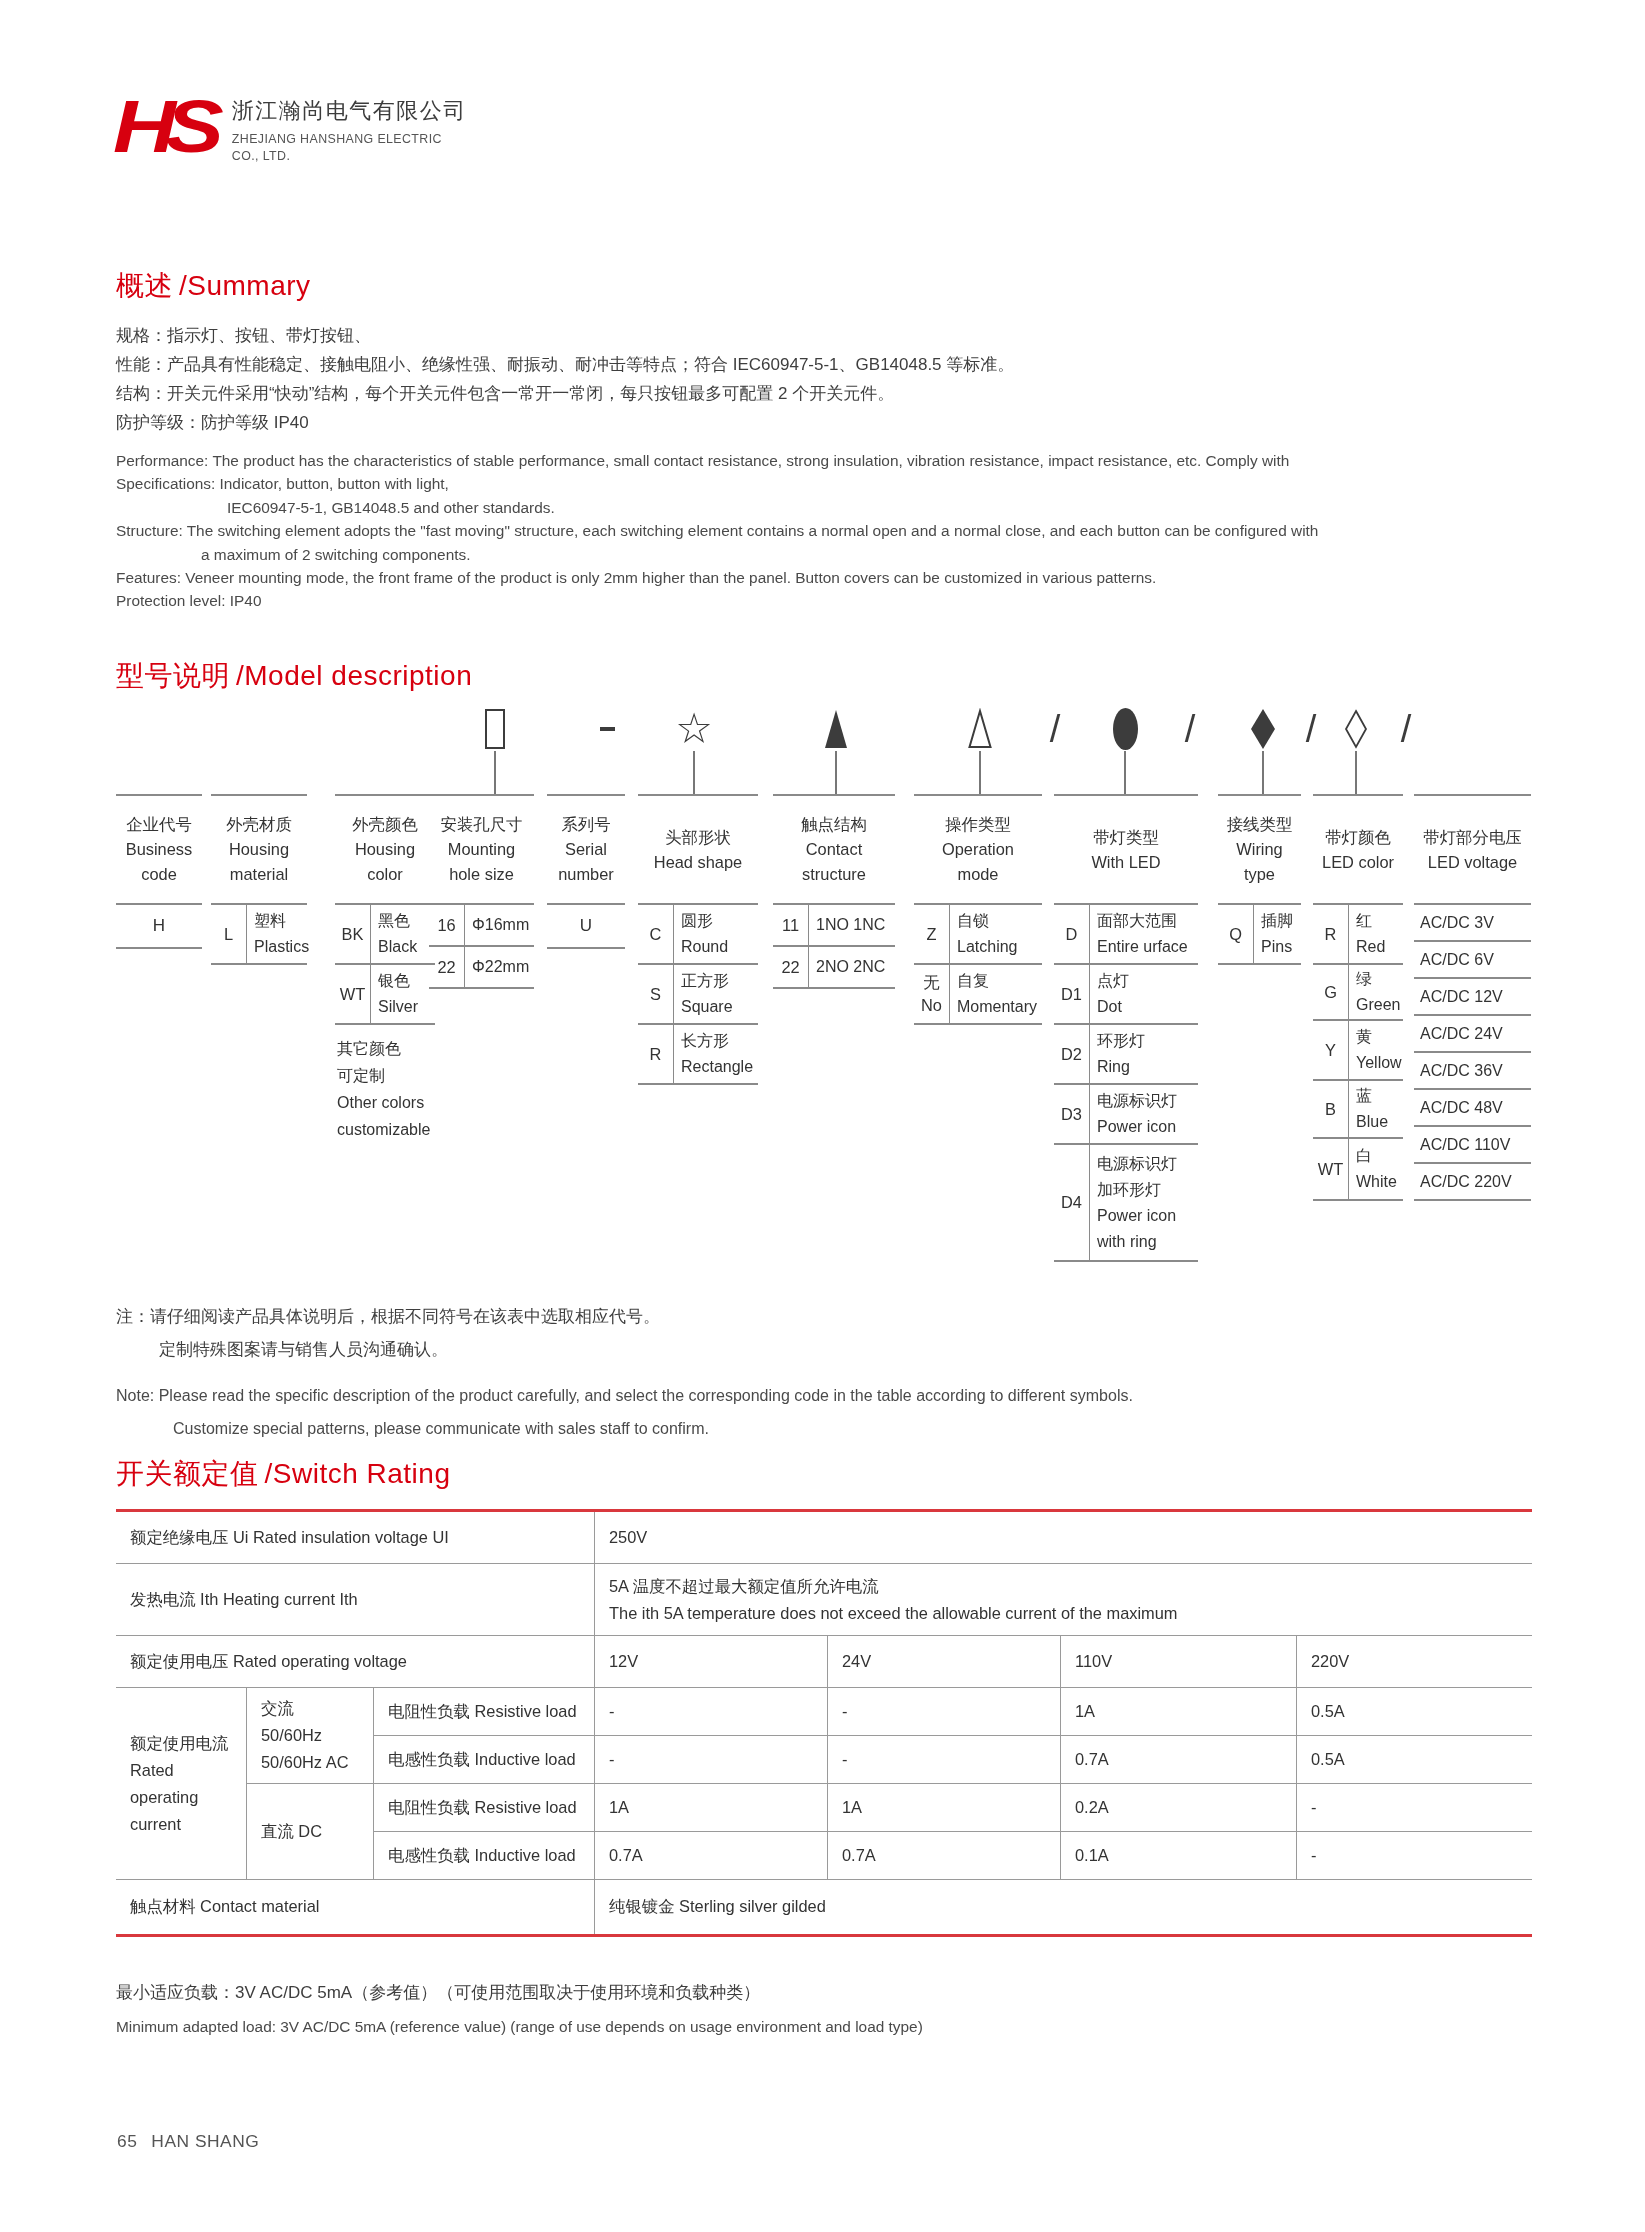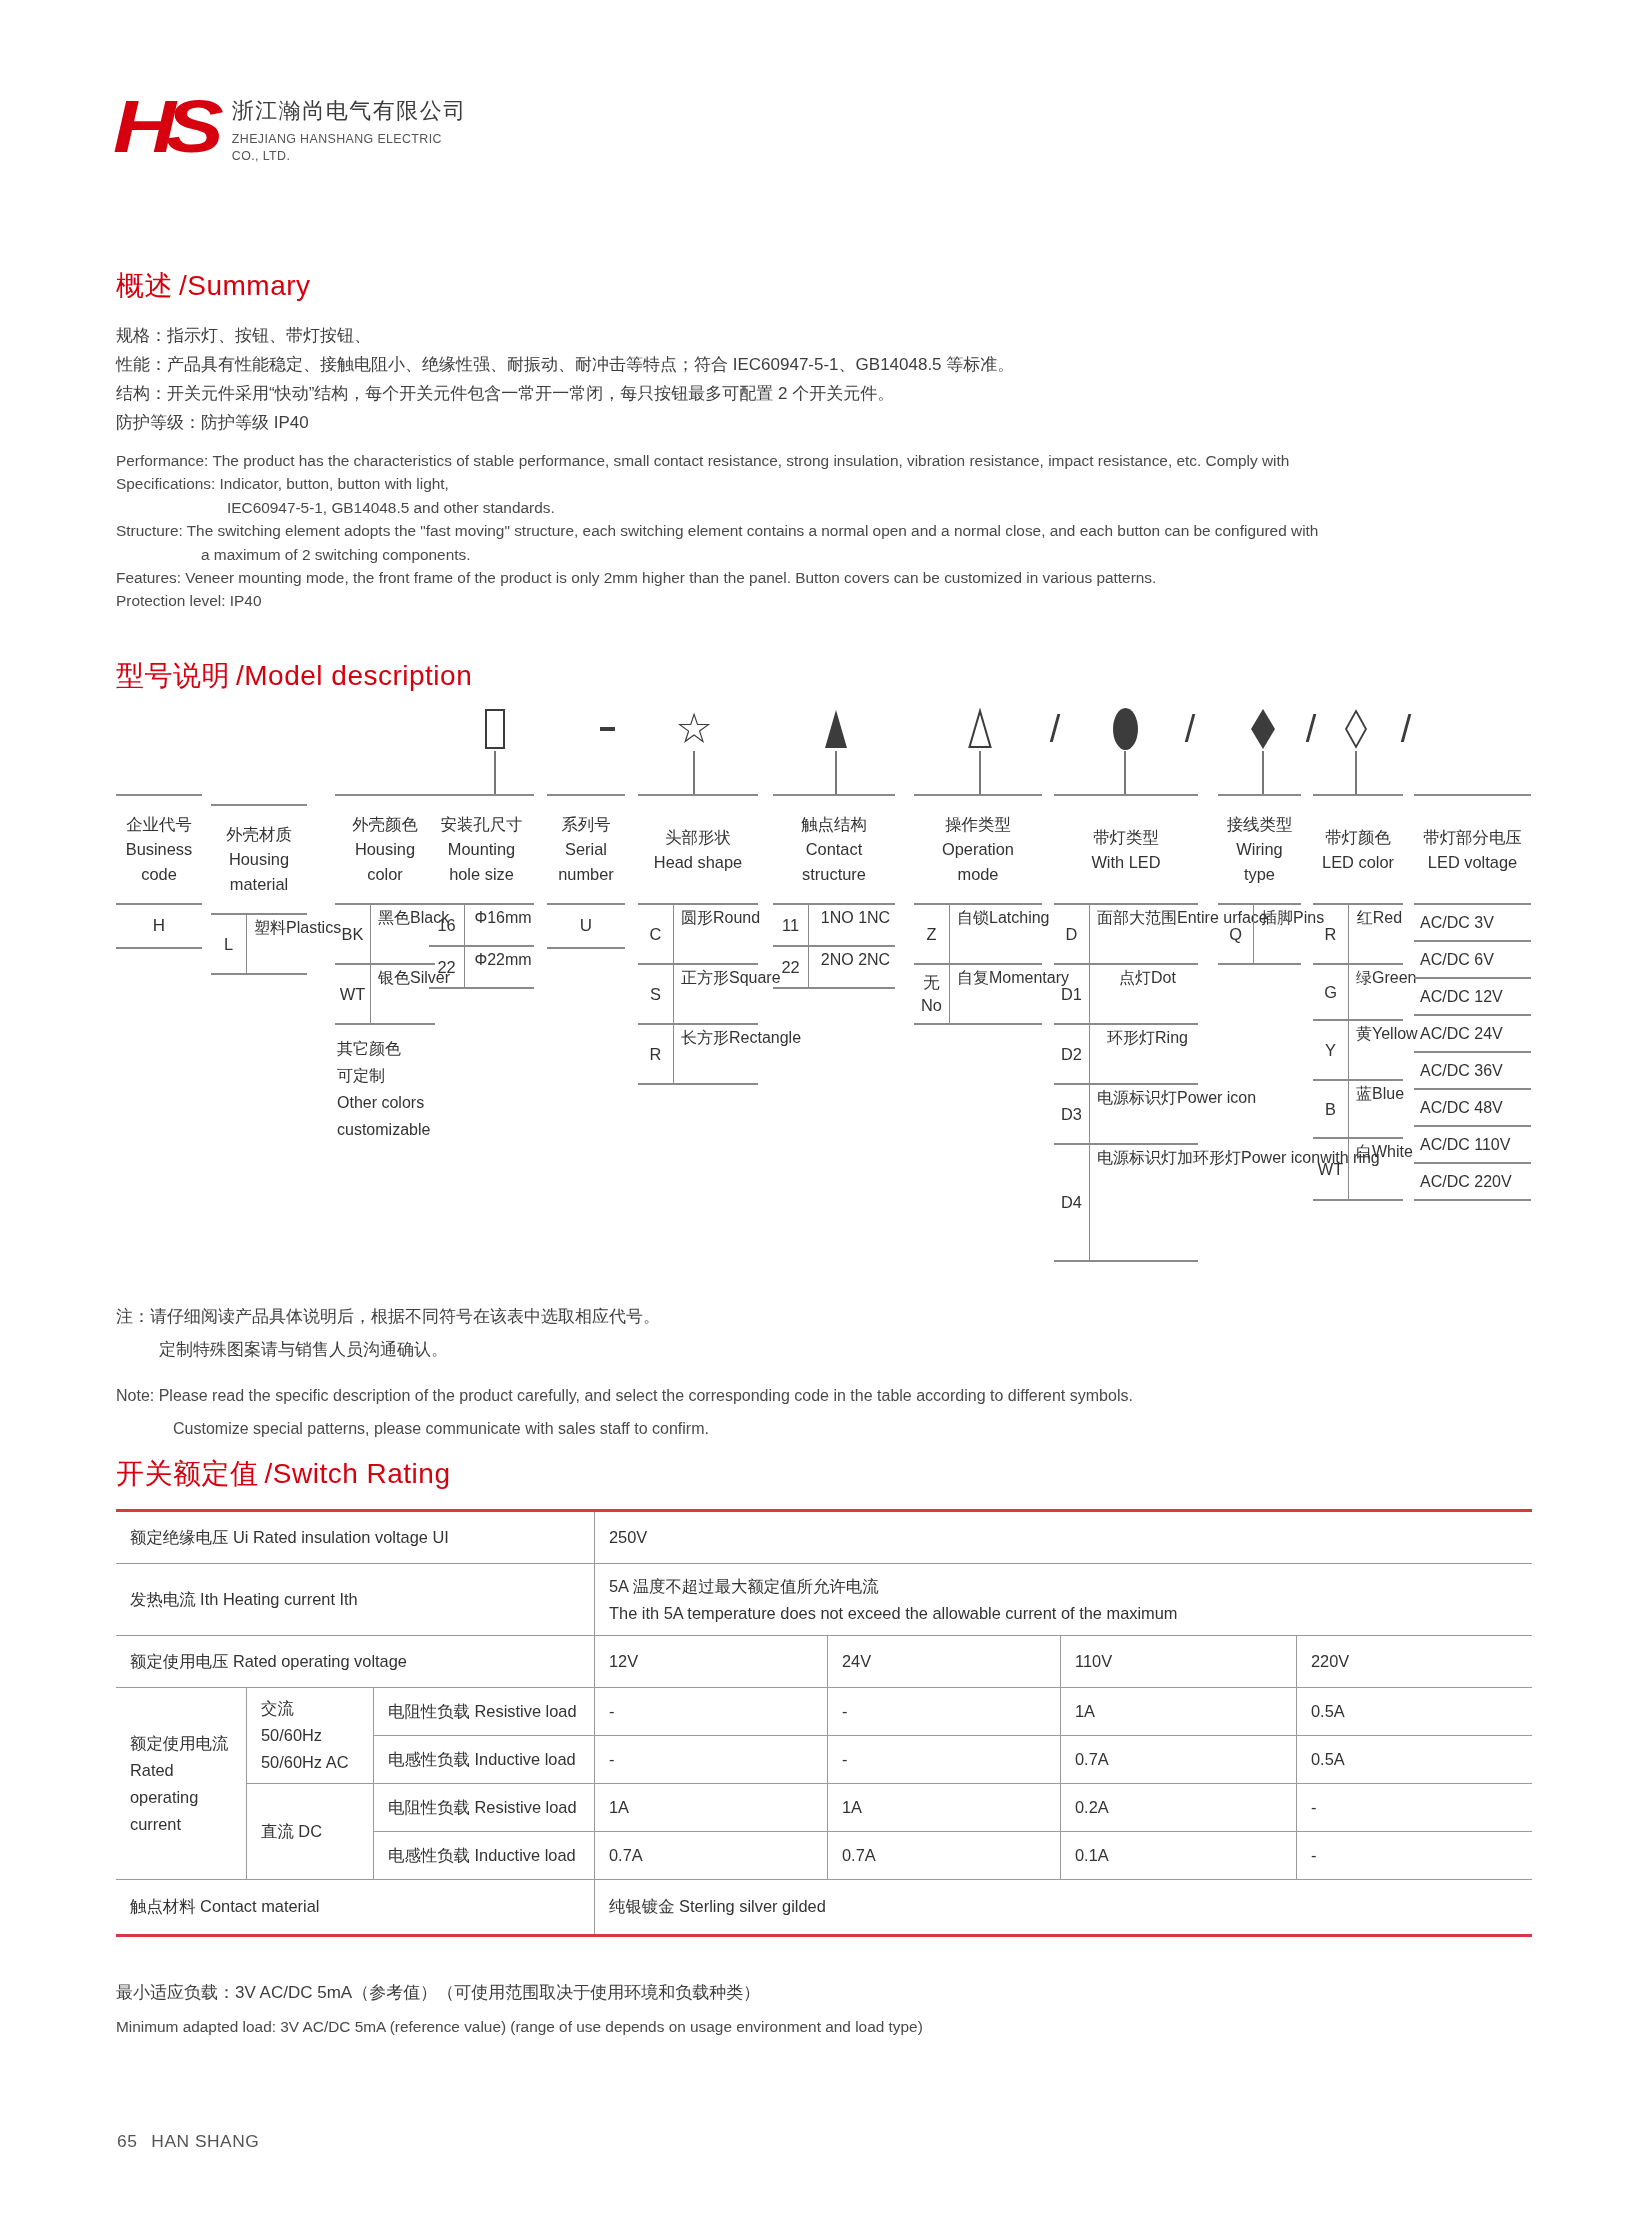--- a/index.html
+++ b/index.html
@@ -51,21 +51,21 @@
   }
   .mcell{border-bottom:2px solid var(--line);display:flex;color:#333;}
   .mcell-plain{justify-content:center;align-items:center;font-size:17px;}
   .mcell-plain.left{justify-content:flex-start;padding-left:6px;font-size:16px;}
   .mcell-pair .mcode{
     width:36px;border-right:1.5px solid var(--line);flex-shrink:0;
     display:flex;flex-direction:column;justify-content:center;align-items:center;
     font-size:16.4px;line-height:23px;
   }
   .mcell-pair .mdesc{
-    flex:1;padding-left:7px;display:flex;flex-direction:row;justify-content:center;
+    flex:1;padding-left:7px;display:flex;flex-direction:column;justify-content:center;
     font-size:16px;line-height:26px;white-space:nowrap;
   }
   .mcell-note{display:block;border-bottom:none;padding:10px 0 0 2px;font-size:16px;line-height:27px;white-space:nowrap;}
   .model-notes{margin-top:14px;}
   .note-cn{font-size:17px;line-height:33px;color:#3e3e3e;}
   .note-en{margin-top:13px;font-size:16px;line-height:33px;color:#4a4a4a;}
   
   #rating{position:absolute;left:116px;top:1455px;width:1416px;}
   .rtable{
     margin-top:16px;display:grid;width:1416px;
@@ -179,21 +179,21 @@
           <span class="glyph-slash">/</span>
         </div>
         <div class="mcol" style="left: 0px; width: 86px;">
           <div class="mcol-header">
             <div>企业代号</div>
             <div>Business</div>
             <div>code</div>
           </div>
           <div class="mcell mcell-plain" style="height: 44px;">H</div>
         </div>
-        <div class="mcol" style="left: 95px; width: 96px; margin-top: 10px;">
+        <div class="mcol" style="left: 95px; width: 96px;">
           <div class="mcol-header">
             <div>外壳材质</div>
             <div>Housing</div>
             <div>material</div>
           </div>
           <div class="mcell mcell-pair" style="height: 60px;">
             <div class="mcode">
               <div>L</div>
             </div>
             <div class="mdesc">

